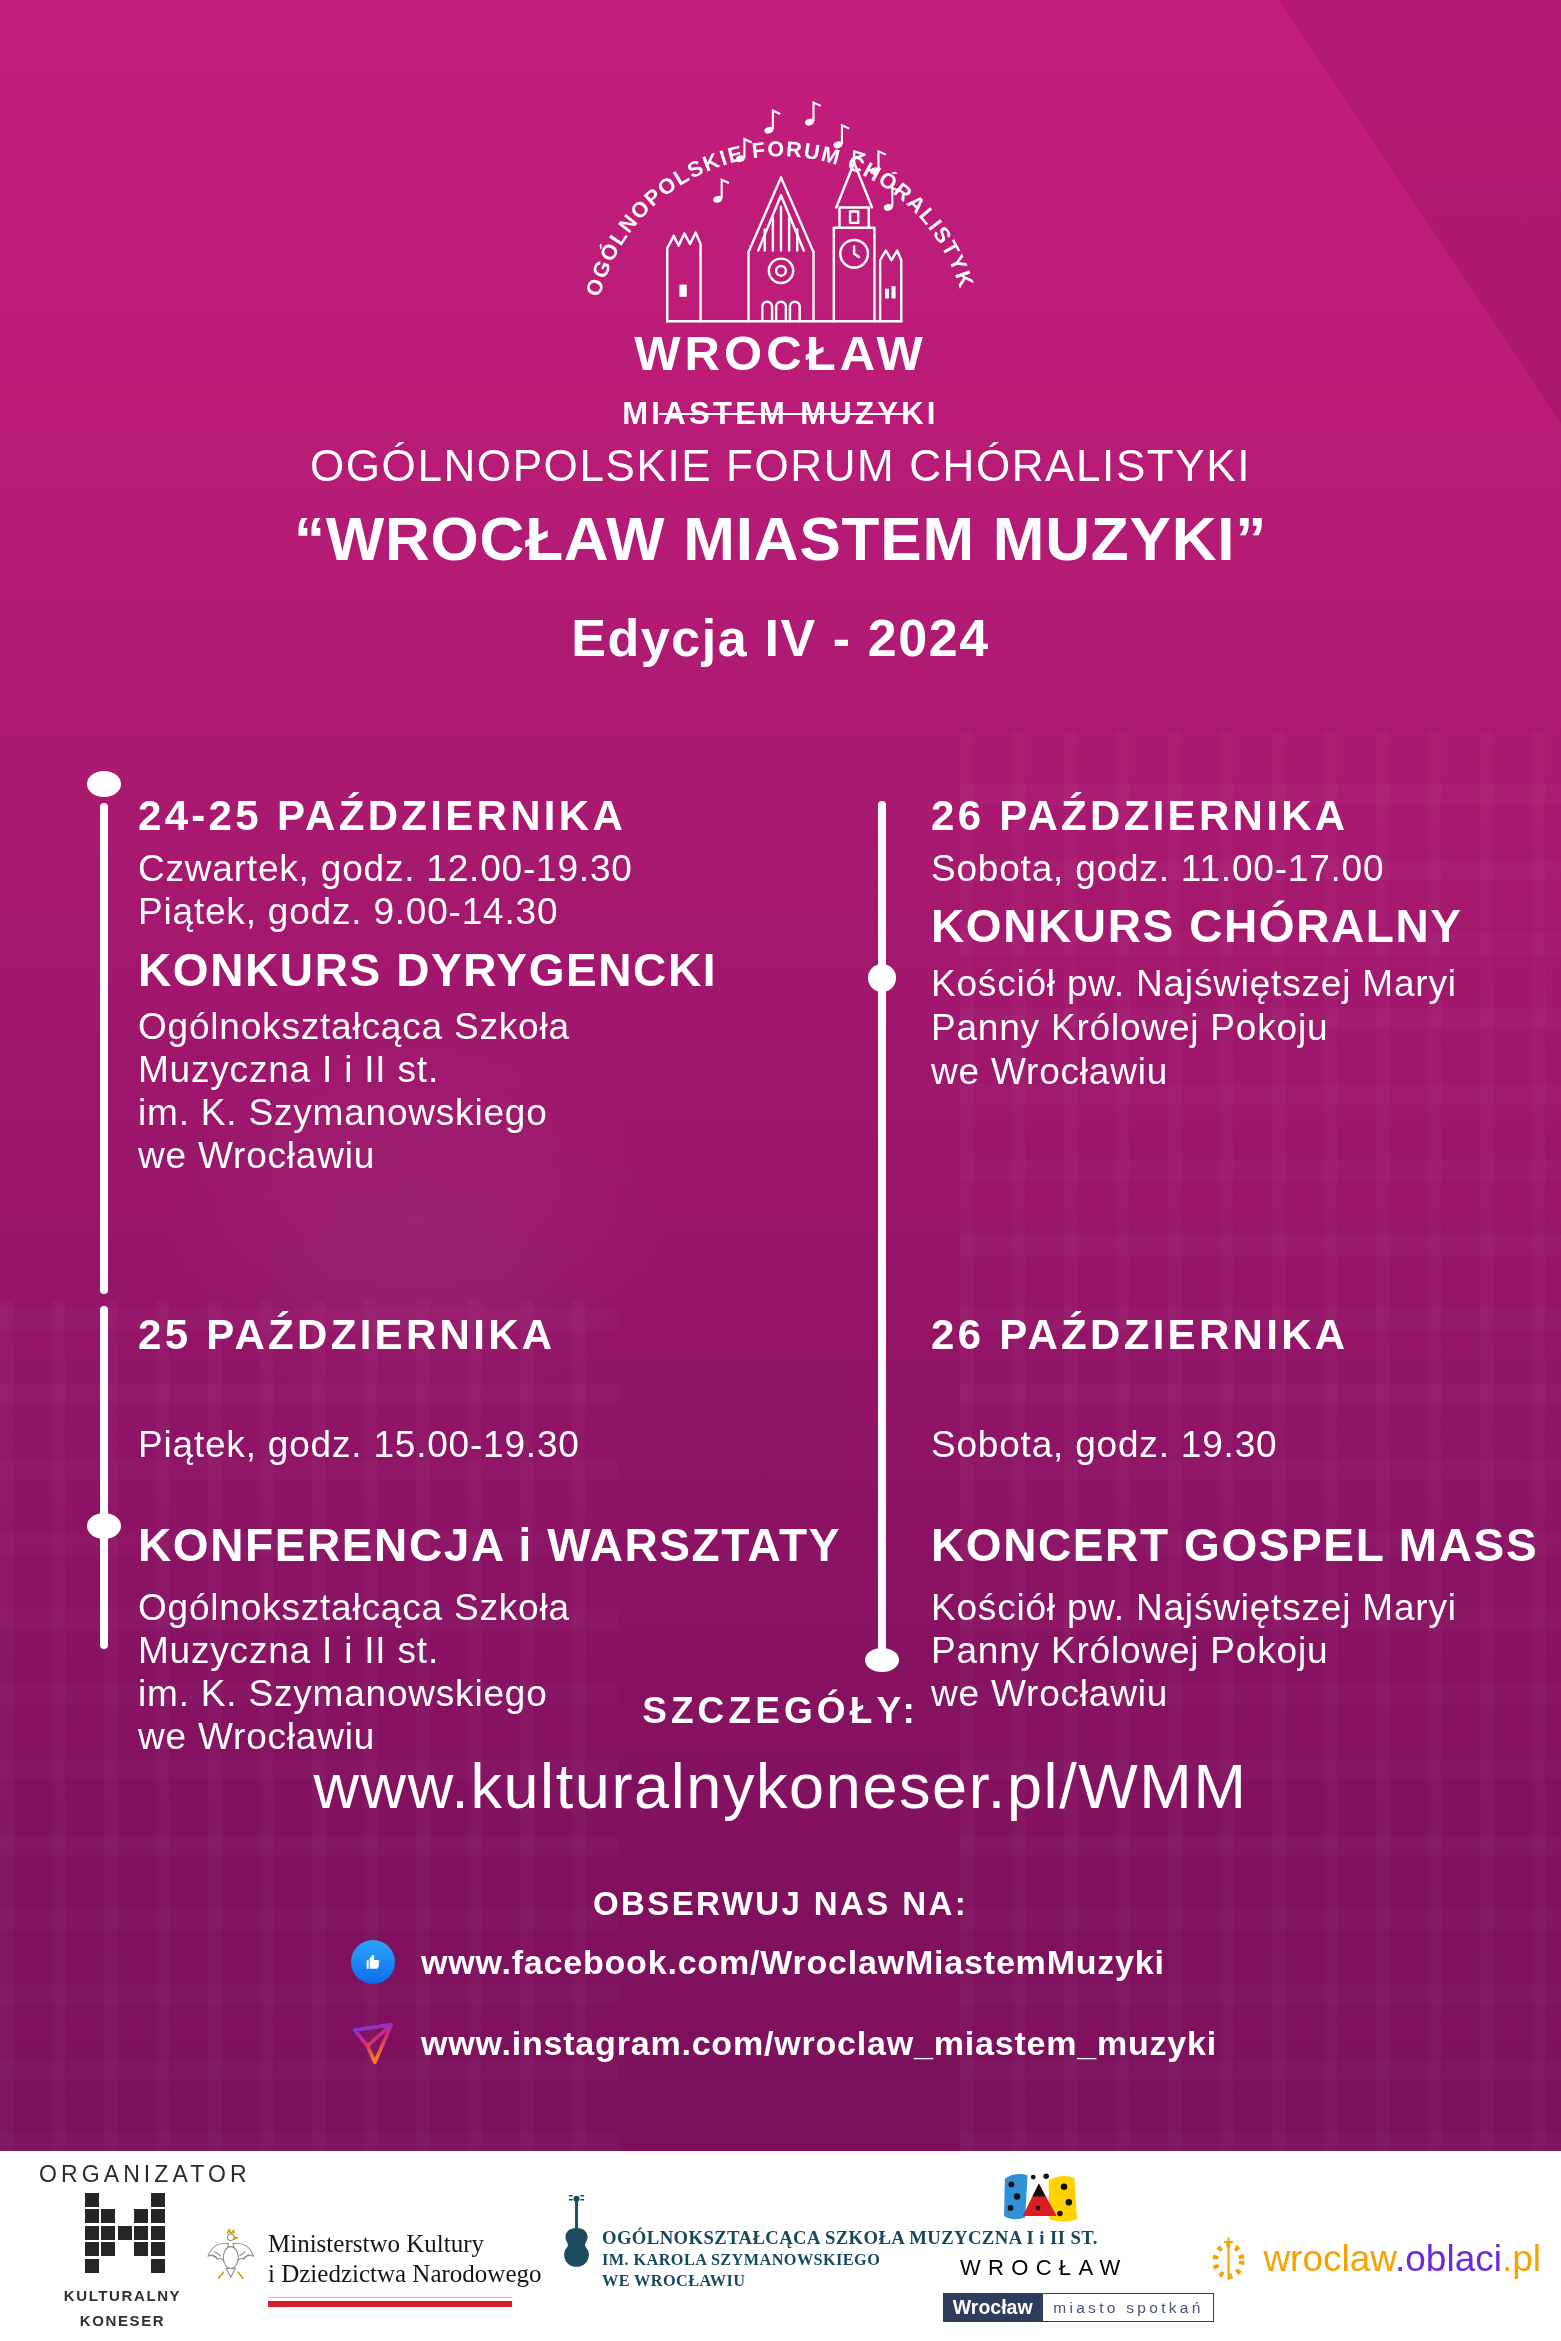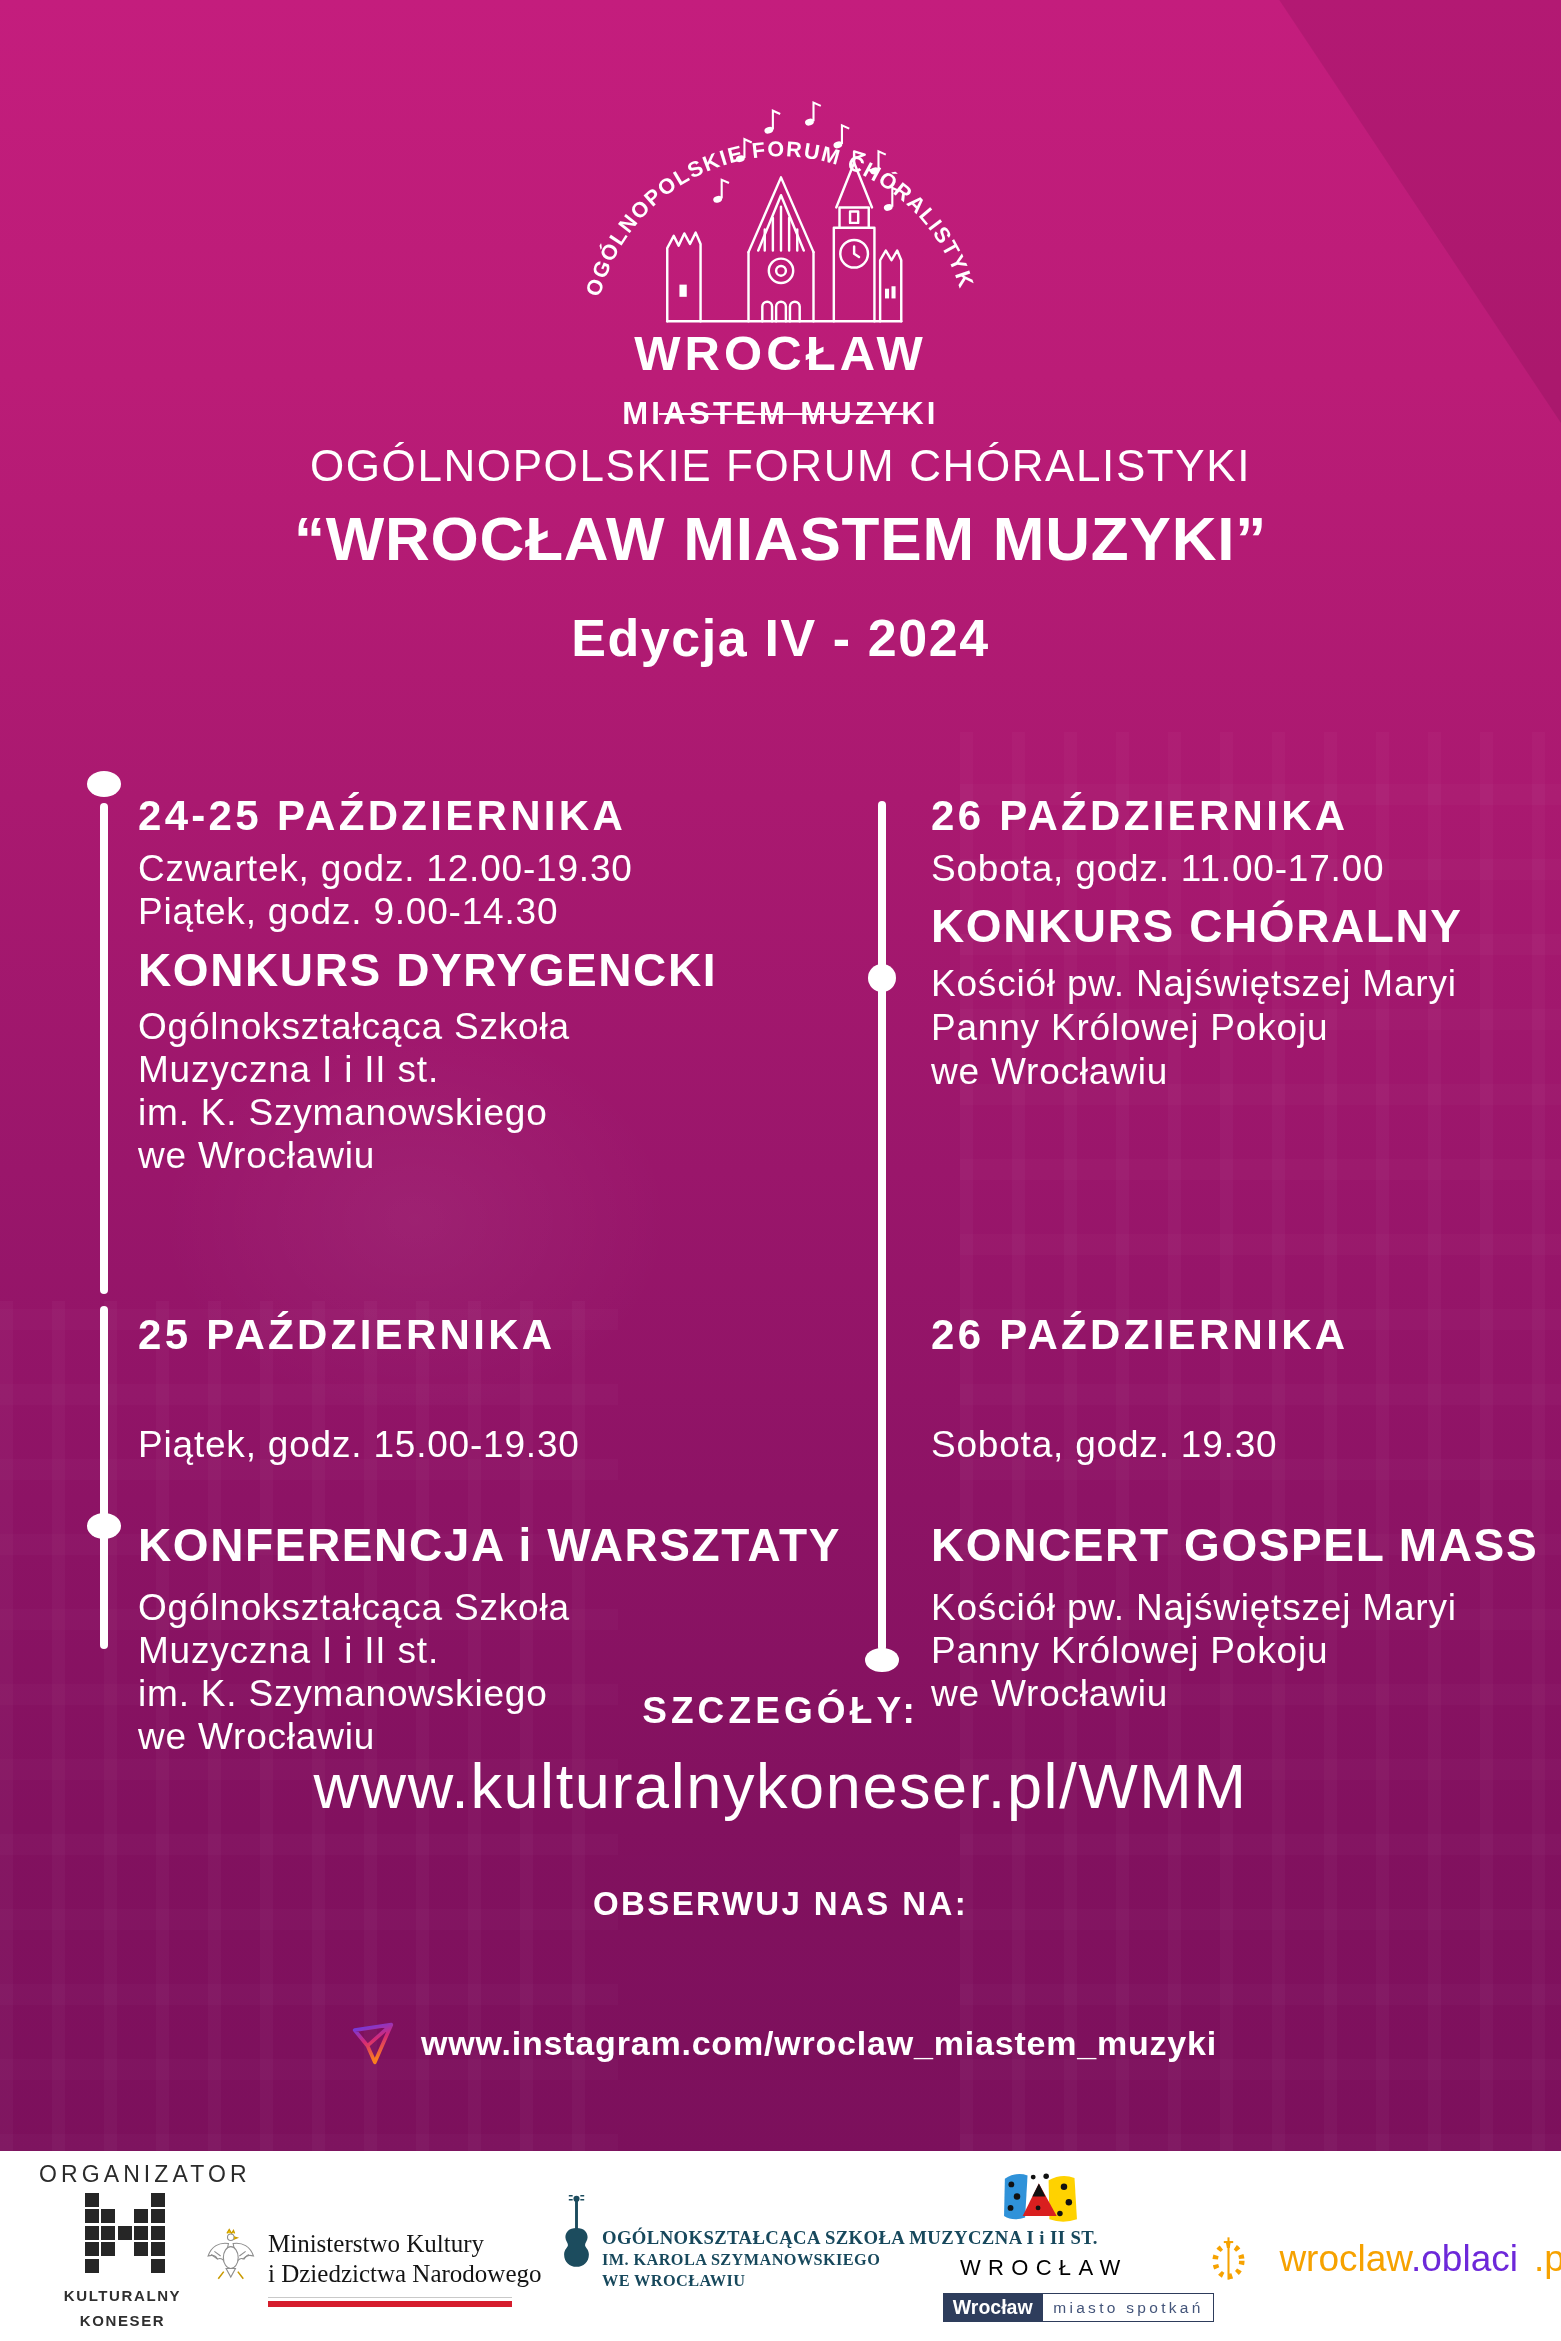--- a/index.html
+++ b/index.html
@@ -55,21 +55,21 @@
   .sch-txt{left:602px;top:75px;color:#17485c;font-family:"Liberation Serif","DejaVu Serif",serif;font-weight:700;}
   .sch-l1{font-size:18.7px;line-height:23px;letter-spacing:0.4px;}
   .sch-l2{font-size:16.3px;line-height:21px;letter-spacing:0.4px;}
   .wro-art{left:1000px;top:16.3px;}
   .wro-city{left:960px;top:104px;width:163px;text-align:center;font-size:22px;font-weight:500;letter-spacing:7.3px;color:#000;}
   .wro-badge{left:943px;top:142px;display:flex;height:29px;}
   .wro-badge .b1{background:#2e3d5c;color:#fff;font-weight:700;font-size:19.5px;display:flex;align-items:center;padding:0 9.8px;}
   .wro-badge .b2{border:1.6px solid #2e3d5c;color:#44557a;font-size:15.5px;letter-spacing:3.3px;display:flex;align-items:center;padding:0 9.8px;background:#fff;}
   .obl{left:1205px;top:83px;display:flex;align-items:center;gap:11.4px;}
   .obl-txt{font-size:37px;font-weight:500;}
-  .c-or{color:#f6a200;margin-left:16px;} .c-pk{color:#6d28d9;}
+  .c-or{color:#f6a200;} .c-pk{color:#6d28d9;}
 </style>
 </head>
 <body>
 
 <div id="poster">
 
   <div class="bldg roof" style="left:935px;top:0;width:626px;height:423px;"></div>
   <div class="bldg win" style="left:0;top:1301px;width:618px;height:854px;"></div>
   <div class="bldg win" style="left:960px;top:732px;width:602px;height:1423px;"></div>
   <div class="bldg haze" style="left:49px;top:935px;width:732px;height:569px;"></div>
@@ -164,20 +164,28 @@
   <div class="abs colR ev-detail" style="top:1423px">Sobota, godz. 19.30</div>
   <div class="abs colR ev-title" style="top:1522px">KONCERT GOSPEL MASS</div>
   <div class="abs colR ev-venue" style="top:1586px">Kościół pw. Najświętszej Maryi</div>
   <div class="abs colR ev-venue" style="top:1629px">Panny Królowej Pokoju</div>
   <div class="abs colR ev-venue" style="top:1672px">we Wrocławiu</div>
 
   <div class="abs ctr url">www.kulturalnykoneser.pl/WMM</div>
   <div class="abs ctr szc">SZCZEGÓŁY:</div>
   <div class="abs ctr obs">OBSERWUJ NAS NA:</div>
 
+  <div class="soc-row" style="top:1940px;">
+    <div class="fb-badge">
+      <svg width="28" height="28" viewBox="0 0 24 24" fill="#ffffff">
+        <path d="M6.5 10.5h2.6v7.2H6.5z M10.2 17.7h4.9c.75 0 1.38-.54 1.5-1.27l.76-4.4a1.5 1.5 0 0 0-1.48-1.76h-3.2l.55-2.7a1.33 1.33 0 0 0-2.4-1.03L9 9.4l-.7 1.1v7.2z"></path>
+      </svg>
+    </div>
+    <div class="soc-txt">www.facebook.com/WroclawMiastemMuzyki</div>
+  </div>
   <div class="soc-row" style="top:2020px;">
     <svg width="44" height="46" viewBox="0 0 48 48">
       <defs>
         <linearGradient id="iggrad" x1="0" y1="0" x2="0.3" y2="1">
           <stop offset="0" stop-color="#5b3df5"></stop>
             <stop offset="0.5" stop-color="#d62976"></stop>
             <stop offset="1" stop-color="#fa7e1e"></stop>
         </linearGradient>
       </defs>
       <path d="M4 10 L44 4 L26 45 L18 27 Z M18 27 L44 4" fill="none" stroke="url(#iggrad)" stroke-width="4" stroke-linejoin="round"></path>

